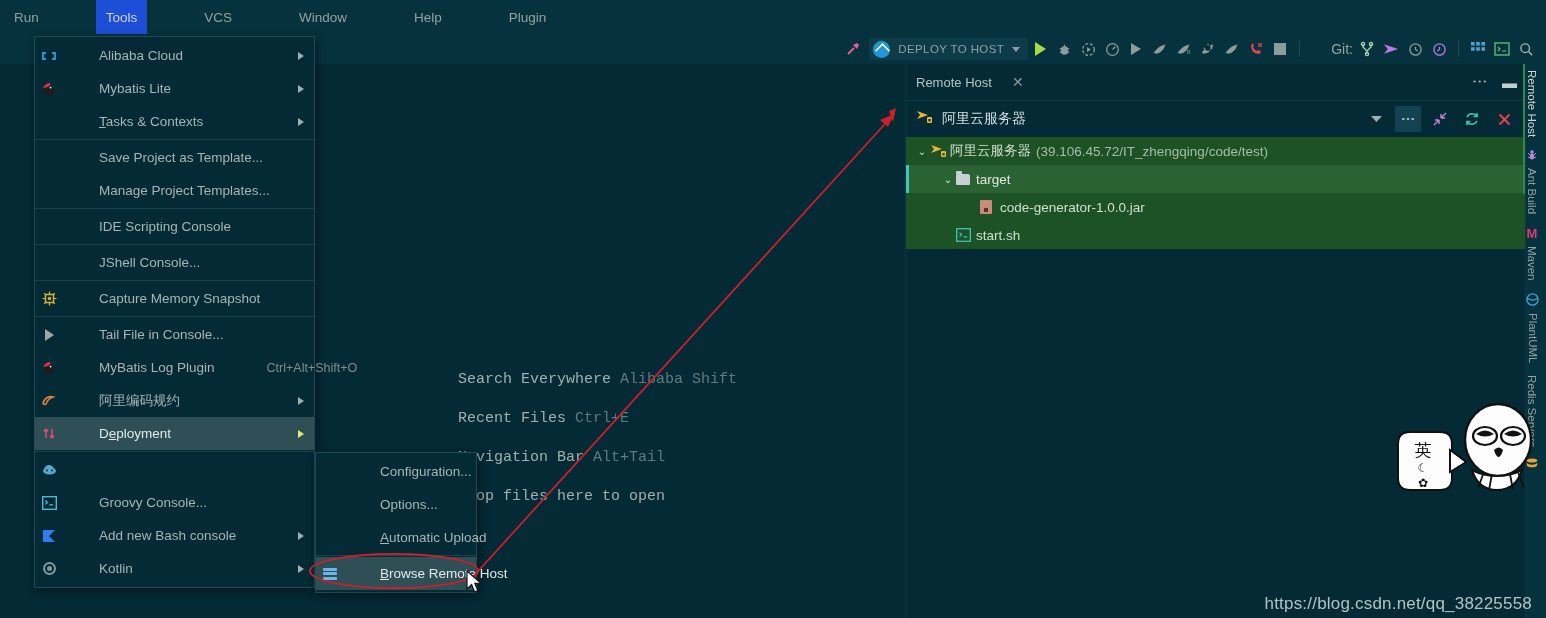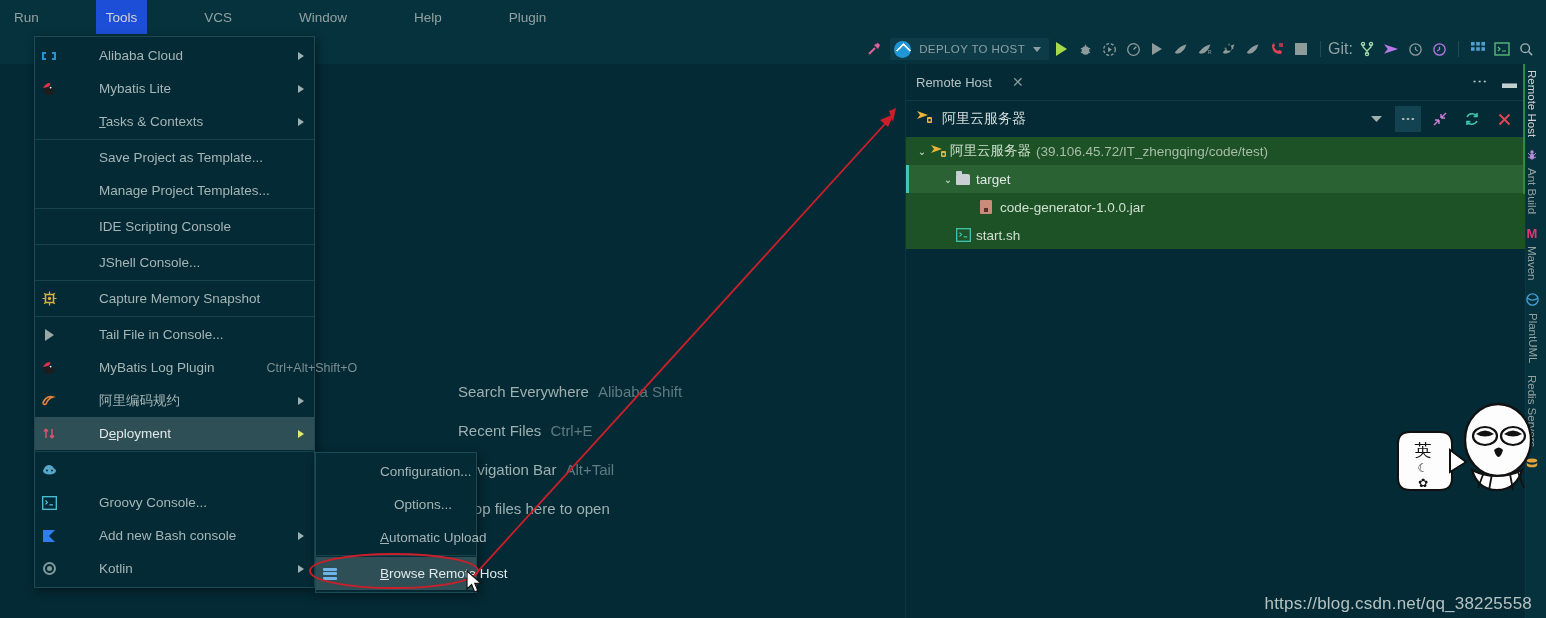--- a/index.html
+++ b/index.html
@@ -46,33 +46,33 @@
     background: #2196d6; position: relative;
   }
   .cloud-ico:after {
     content:""; position:absolute; left:4px; top:4px; width:9px; height:9px;
     border-left:2px solid #fff; border-top:2px solid #fff;
     transform: rotate(45deg); border-radius:1px;
   }
   .chev { width: 0; height: 0; border-left: 4px solid transparent;
           border-right: 4px solid transparent; border-top: 5px solid #8ba0a4; }
   .tb-sep { width: 1px; height: 16px; background: #1d4b56; margin: 0 7px; }
-  .git-label { color: #93a1a1; font-size: 16px; margin-right: 2px; }
+  .git-label { color: #93a1a1; font-size: 14px; margin-right: 2px; margin-left: 24px; }
   .play-green { width:0;height:0;border-top:7px solid transparent;
      border-bottom:7px solid transparent;border-left:11px solid #a8d94a;}
   .play-grey { width:0;height:0;border-top:6px solid transparent;
      border-bottom:6px solid transparent;border-left:10px solid #8d9b9b;}
   .stop-sq { width: 12px; height: 12px; background: #8d9b9b; }
 
   
   .editor {
     position: absolute; left: 0; top: 64px; width: 905px; height: 554px;
     background: #042a35;
   }
-  .hints { position: absolute; left: 458px; top: 308px; }
+  .hints { position: absolute; left: 458px; top: 296px; font-family: Liberation Mono, monospace; }
   .hint-row { height: 39px; display: flex; align-items: center; gap: 9px;
               font-size: 15px; white-space: nowrap; }
   .hint-name { color: #9fb0b0; }
   .hint-key { color: #5f7a80; }
   .hint-drop { color: #9fb0b0; font-size: 15px; }
 
   
   .menu-pop {
     position: absolute; left: 34px; top: 36px; width: 281px;
     background: #042a35; border: 1px solid #1b4b56;
@@ -107,21 +107,21 @@
   .ico-server { width: 14px; height: 12px; display:flex;flex-direction:column;
      justify-content:space-between; }
   .ico-server span { display:block;height:3px;background:#6fb4e8;border-radius:1px; }
 
   
   .submenu {
     position: absolute; left: 315px; top: 452px; width: 162px;
     background: #042a35; border: 1px solid #1b4b56; padding: 2px 0;
     box-shadow: 2px 3px 9px rgba(0,0,0,.45);
   }
-  .submenu .mi { height: 33px; text-align: center; }
+  .submenu .mi { height: 33px; }
 
   
   .rh-panel {
     position: absolute; left: 905px; top: 64px; width: 620px; height: 554px;
     background: #042a35; border-left: 1px solid #0b3744;
   }
   .rh-tabbar { height: 36px; display: flex; align-items: center;
                padding: 0 10px; position: relative; }
   .rh-tab { color: #b6c3c3; font-size: 13px; }
   .rh-tabclose { color: #8a9a9a; font-size: 14px; margin-left: 20px; }

